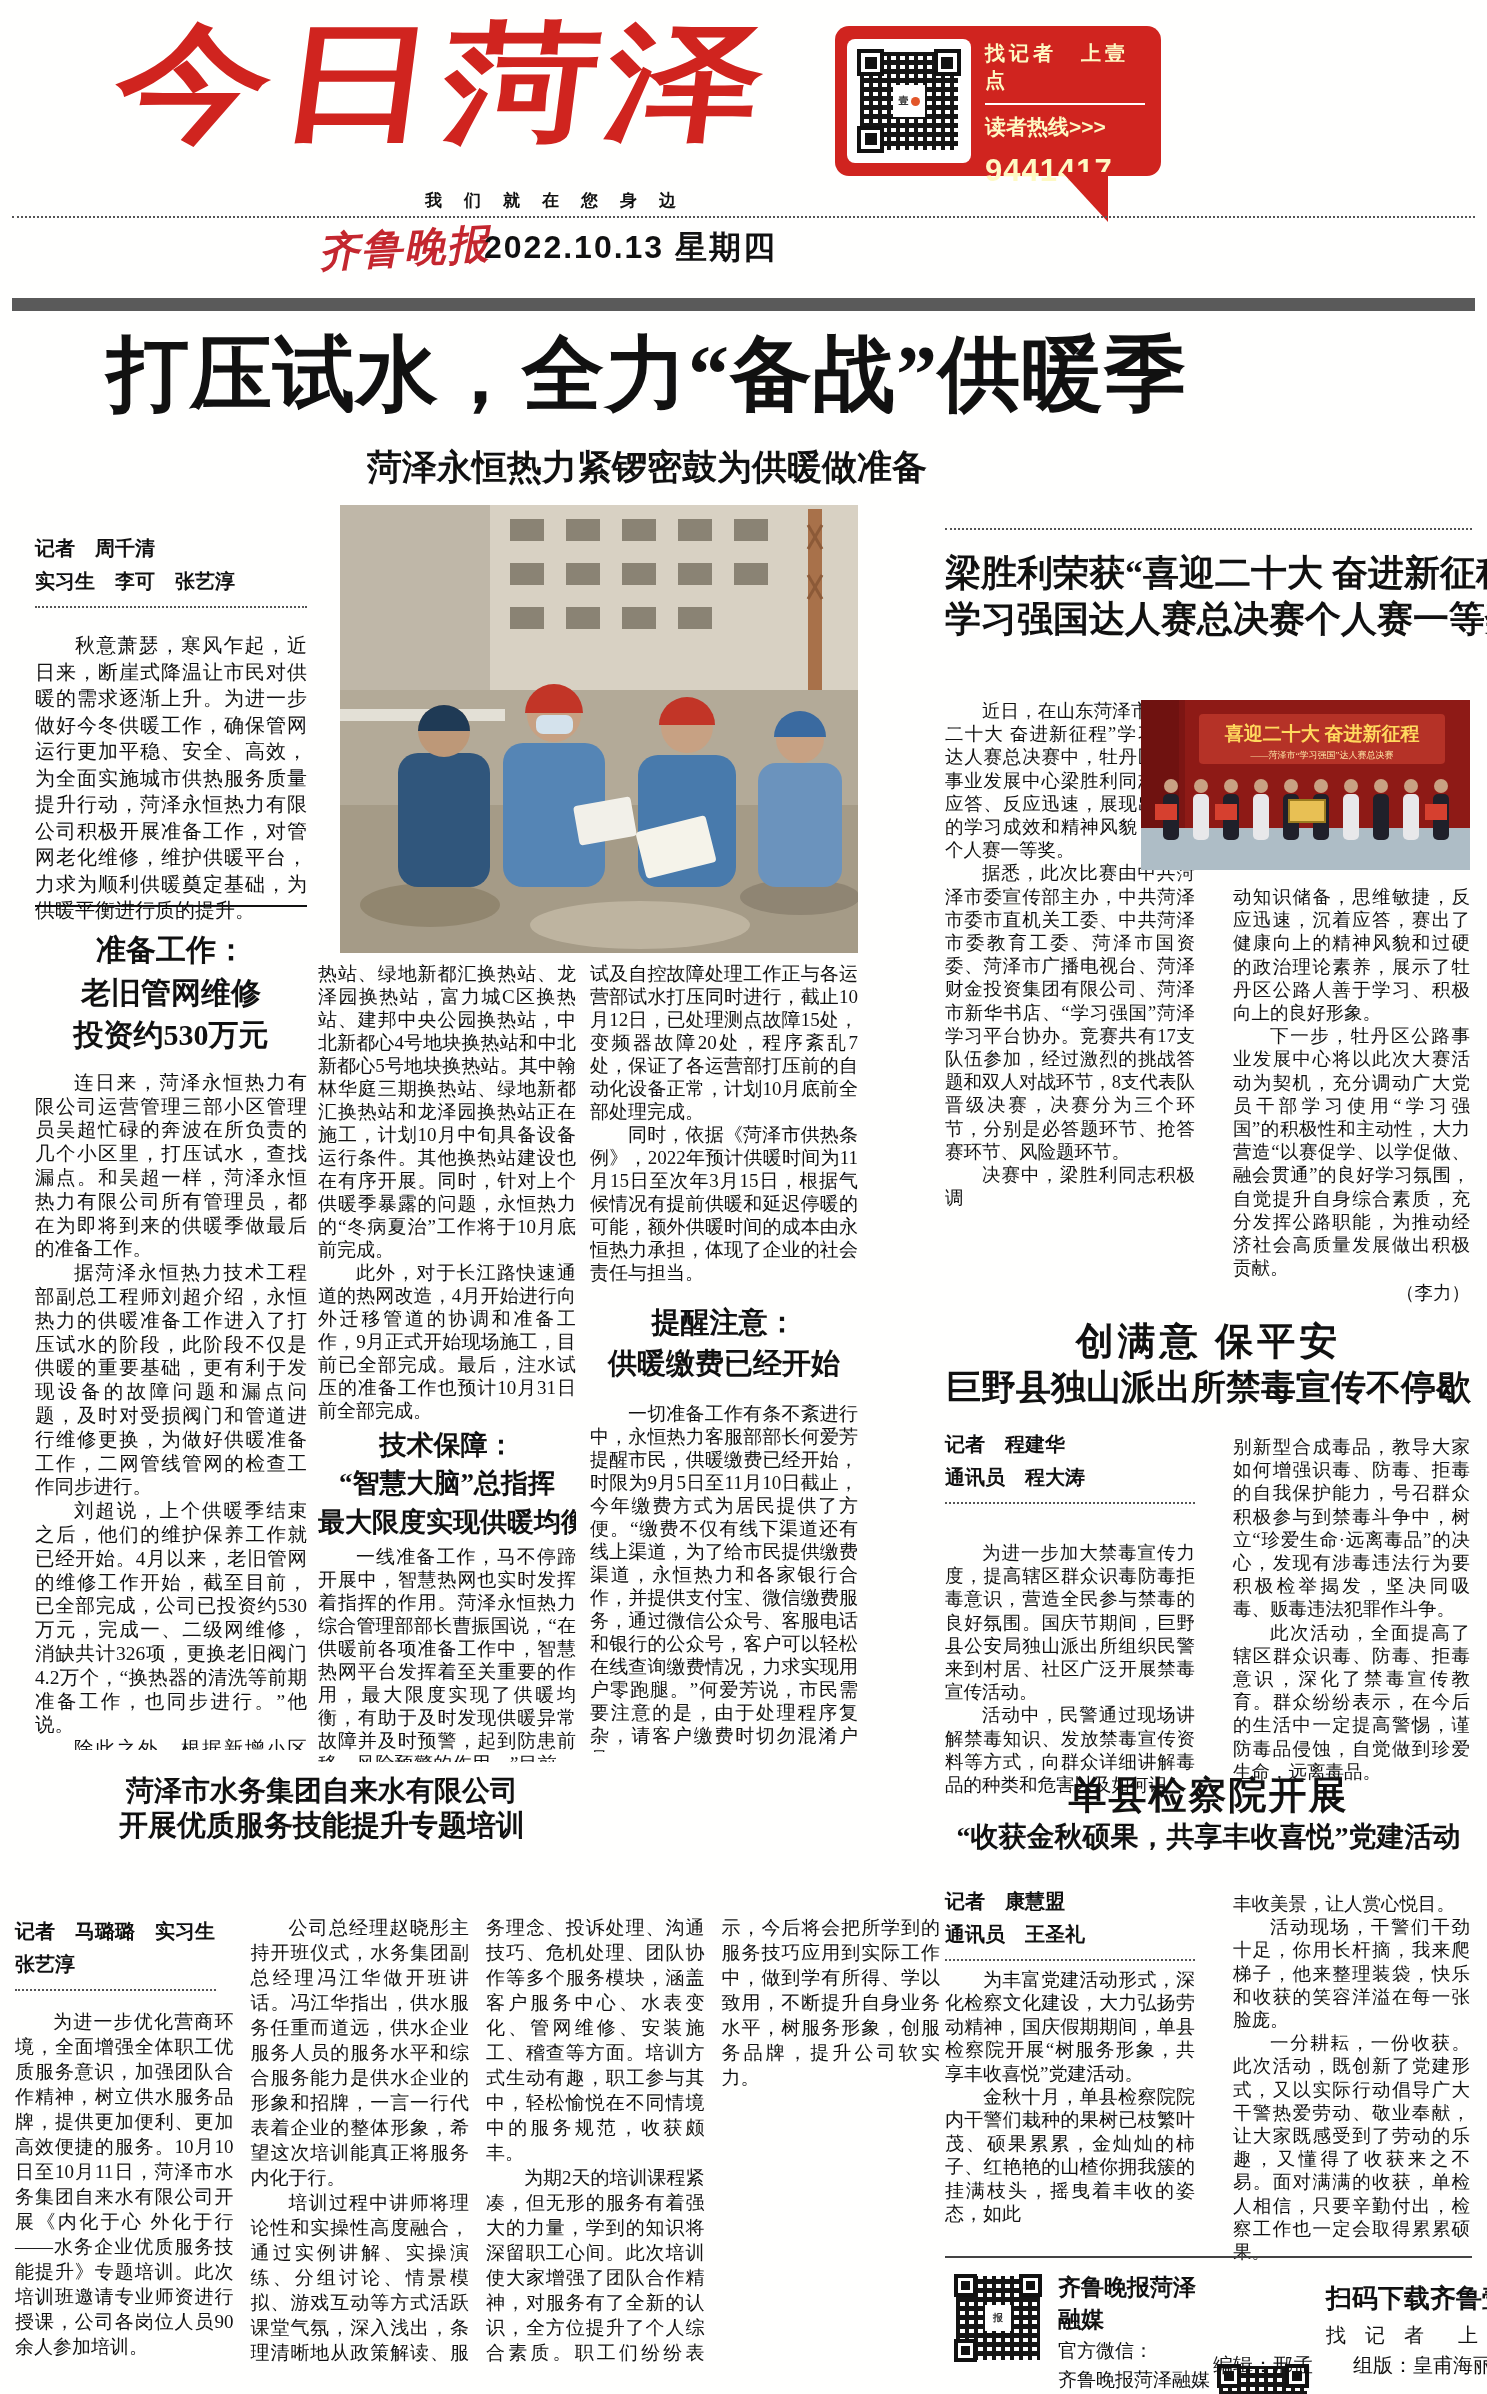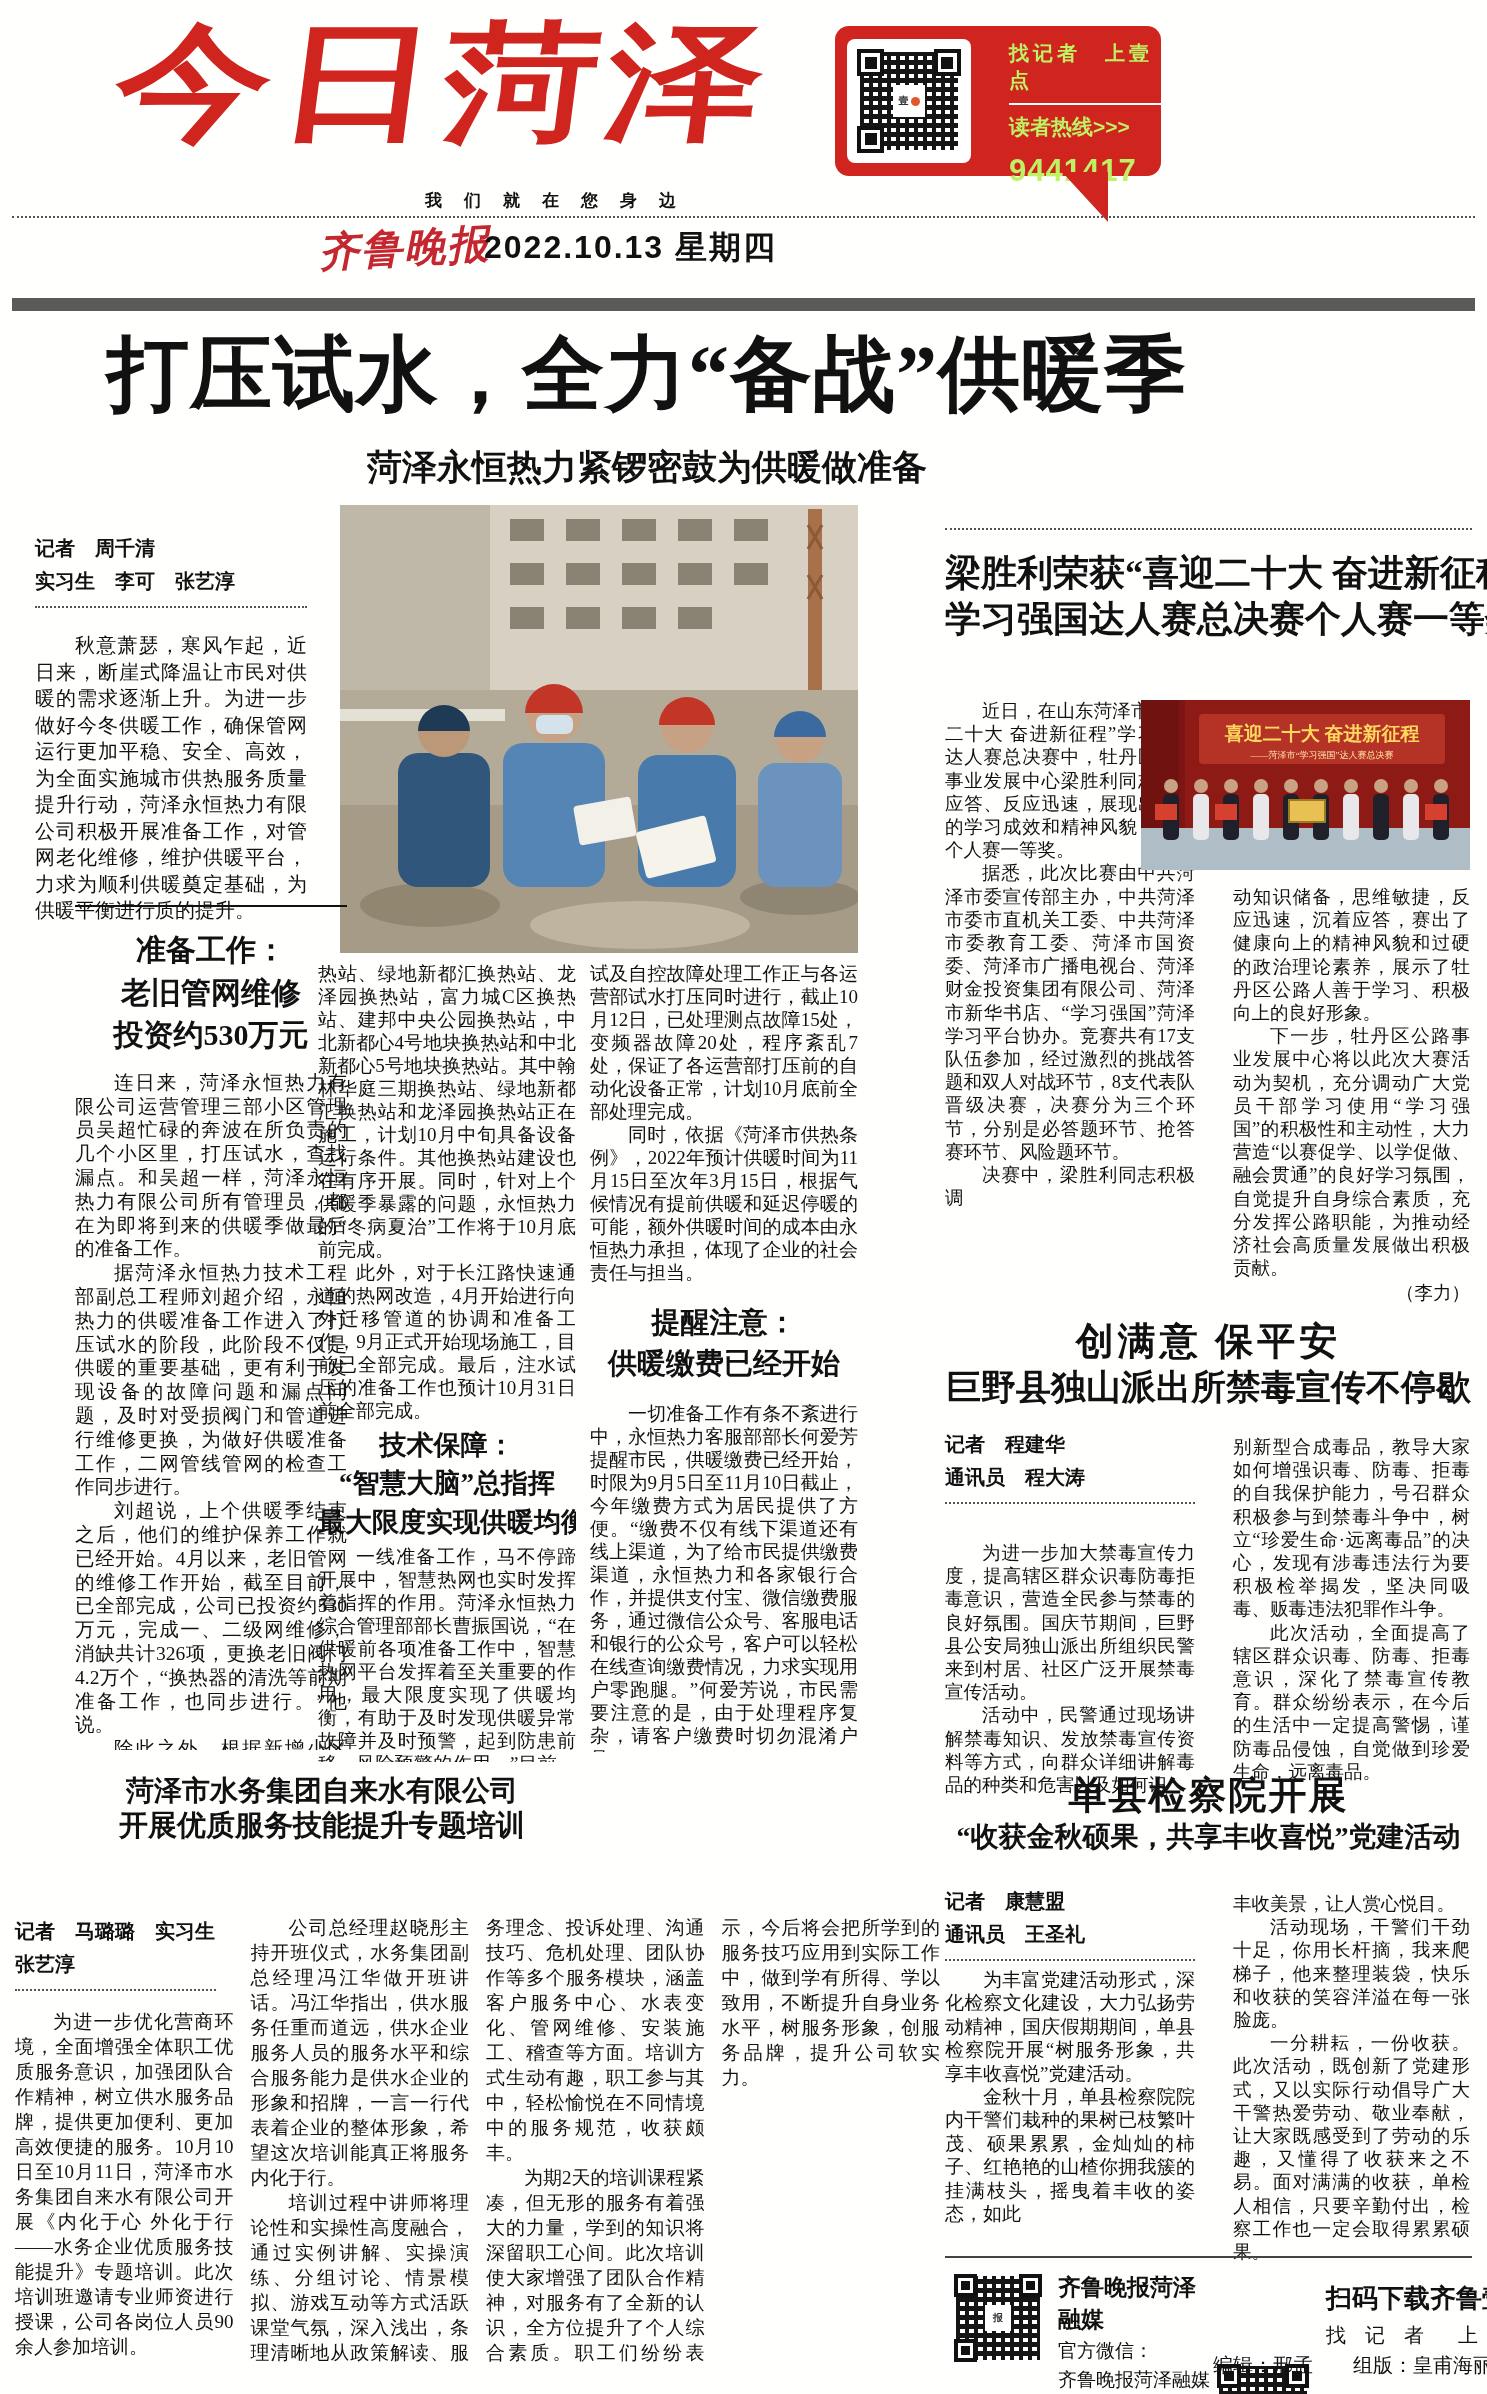--- a/index.html
+++ b/index.html
@@ -8,41 +8,41 @@
   .abs{position:absolute;}
   .sans{font-family:"Liberation Sans","DejaVu Sans",sans-serif;}
 
   
   .masthead{left:126px;top:16px;font-size:138px;line-height:1.05;font-weight:900;color:#d0241f;
             letter-spacing:8px;transform:scale(1.12,.92) skewX(-6deg);transform-origin:left top;
             font-family:"Liberation Sans","DejaVu Sans",sans-serif;white-space:nowrap;}
   .bubble{left:835px;top:26px;width:326px;height:150px;background:#d0241f;border-radius:14px;}
   .bubble-tail{left:1062px;top:172px;width:0;height:0;border-top:50px solid #d0241f;border-left:46px solid transparent;}
   .bubble-qrbox{position:absolute;left:12px;top:13px;width:124px;height:124px;background:#fff;border-radius:8px;padding:6px;box-sizing:border-box;}
-  .bubble-text{position:absolute;left:150px;top:14px;width:166px;color:#bef264;margin-left:24px;}
+  .bubble-text{position:absolute;left:150px;top:14px;width:166px;color:#fef9c3;}
   .bt1{font-size:20px;font-weight:700;letter-spacing:4px;}
   .bubble-hr{border-top:2px solid #fff;width:160px;margin:9px 0 8px 0;}
   .bt2{font-size:21px;font-weight:700;}
   .bt3{font-size:31px;font-weight:700;margin-top:12px;letter-spacing:1px;}
   .tagline{left:425px;top:189px;font-size:17px;font-weight:700;letter-spacing:22px;white-space:nowrap;}
   .hdr-dotted{left:12px;top:216px;width:1463px;border-top:2px dotted #555;}
   .brand-script{left:318px;top:221px;font-size:41px;font-weight:700;font-style:italic;color:#c4272f;transform:rotate(-3deg);letter-spacing:2px;}
   .issue-date{left:484px;top:226px;font-size:32px;font-weight:700;letter-spacing:2px;}
   .graybar{left:12px;top:298px;width:1463px;height:13px;background:#5a5a5a;}
 
   
   .lead-h{left:12px;top:320px;width:1270px;text-align:center;font-size:82px;font-weight:900;letter-spacing:1px;white-space:nowrap;}
   .lead-sub{left:12px;top:444px;width:1270px;text-align:center;font-size:35px;font-weight:600;}
   .byline{font-family:"Liberation Sans","DejaVu Sans",sans-serif;font-weight:700;font-size:20px;line-height:33px;
           border-bottom:2px dotted #555;padding-bottom:8px;}
   .lead-intro{left:35px;top:532px;width:272px;}
   .bodytext p{margin:0;text-indent:2em;text-align:justify;}
   .lead-intro .bodytext{margin-top:24px;font-size:20px;line-height:26.5px;}
   .photo1{left:340px;top:505px;width:518px;height:448px;background:#cfc7b8;}
-  .col1{left:35px;top:905px;width:272px;height:845px;border-top:2px solid #111;padding-top:12px;box-sizing:border-box;overflow:hidden;margin-left:40px;}
+  .col1{left:35px;top:905px;width:272px;height:845px;border-top:2px solid #111;padding-top:12px;box-sizing:border-box;overflow:hidden;}
   .col2{left:318px;top:962px;width:258px;height:800px;overflow:hidden;}
   .col3{left:590px;top:962px;width:268px;height:790px;overflow:hidden;}
   .sechead{font-weight:900;text-align:center;line-height:1.42;margin:10px 0 14px 0;}
   .sechead div{white-space:nowrap;}
   .col1 .sechead{font-size:30px;}
   .col2 .sechead{font-size:27px;margin:4px 0;}
   .col3 .sechead{font-size:29px;margin:18px 0;}
   .col1 .bodytext{font-size:19.5px;line-height:23.8px;}
   .col2 .bodytext{font-size:19px;line-height:23px;}
   .col3 .bodytext{font-size:19px;line-height:23px;}

